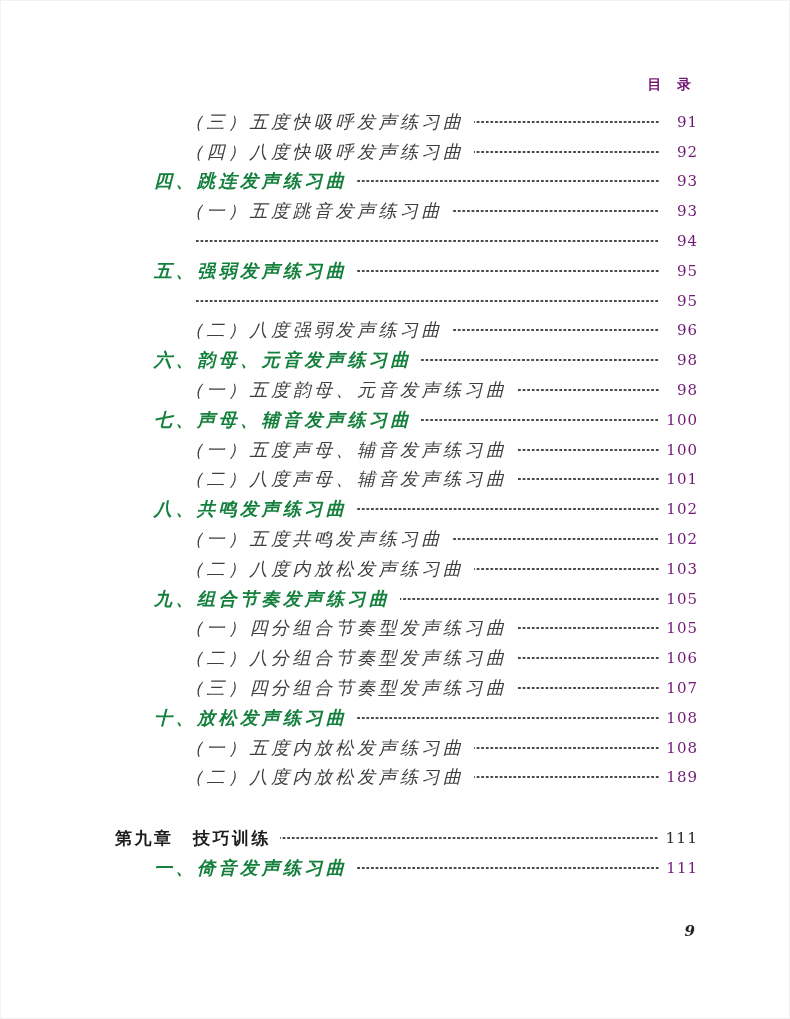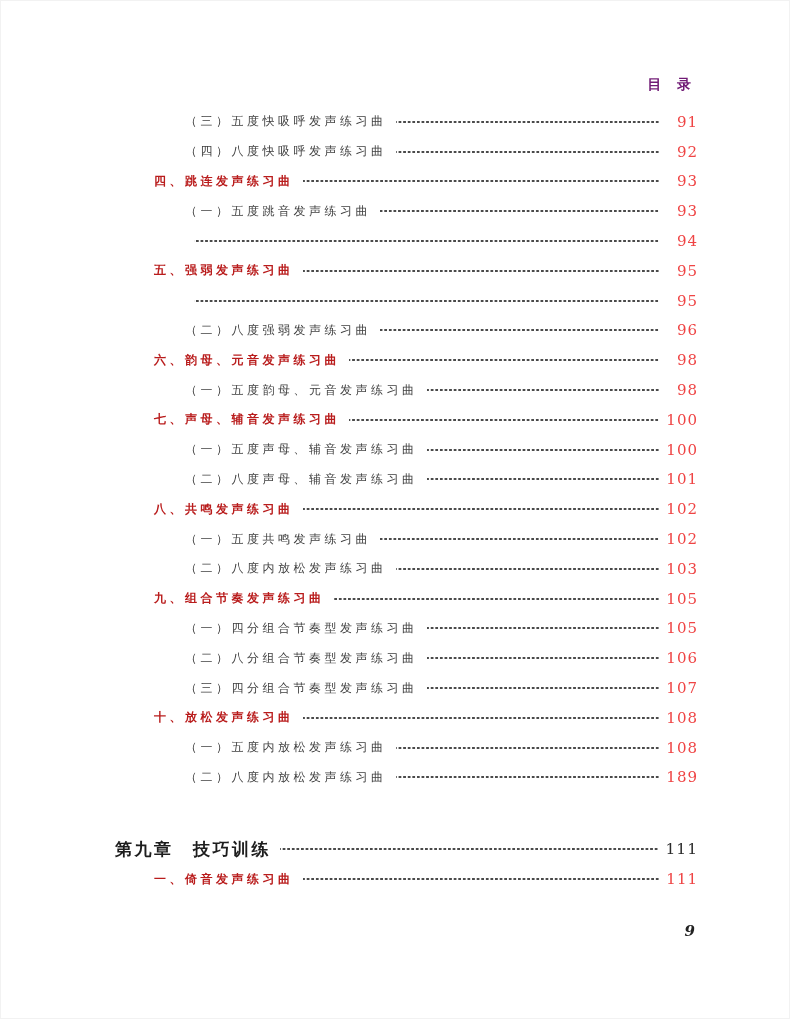--- a/index.html
+++ b/index.html
@@ -33,32 +33,33 @@
     top: 107px;
   }
   .row {
     display: flex;
     align-items: center;
     height: 29.8px;
     white-space: nowrap;
   }
   .row .label {
     flex: 0 0 auto;
-    font-size: 12px;
+    font-size: 18px;
     color: #3f3f3f;
     letter-spacing: 3.5px;
+    font-style: italic;          
     font-family: "Liberation Serif", "DejaVu Serif", serif;
   }
   .row.section .label {
     font-weight: bold;
-    color: #b91c1c;
+    color: #15803d;
   }
   .row.subsection { padding-left: 70px; }
   .row.section    { padding-left: 39px; }
-  .row.chapter    { margin-top: 42px; }
+  .row.chapter    { margin-top: 31px; }
   .row.chapter .label {
     font-style: normal;
     font-weight: bold;
     font-size: 17px;
     color: #1d1d1d;
     letter-spacing: 2.5px;
     font-family: "Liberation Sans", "DejaVu Sans", sans-serif;
   }
   .leader {
     flex: 1 1 auto;
@@ -68,21 +69,21 @@
     background-image: radial-gradient(circle, #4a4a4a 1.15px, rgba(0,0,0,0) 1.35px);
     background-size: 4.6px 16px;
     background-position: right center;
     background-repeat: repeat-x;
   }
   .pagenum {
     flex: 0 0 auto;
     min-width: 32px;
     text-align: right;
     font-size: 15px;
-    color: #ef4444;
+    color: #701a75;
     letter-spacing: 1px;
     font-family: "DejaVu Serif", "Liberation Serif", serif;
   }
   .row.chapter .pagenum { font-size: 15.5px; color: #2a2a2a; }
   .folio {
     position: absolute;
     right: 95px;
     top: 922px;
     font-size: 15px;
     font-style: italic;

